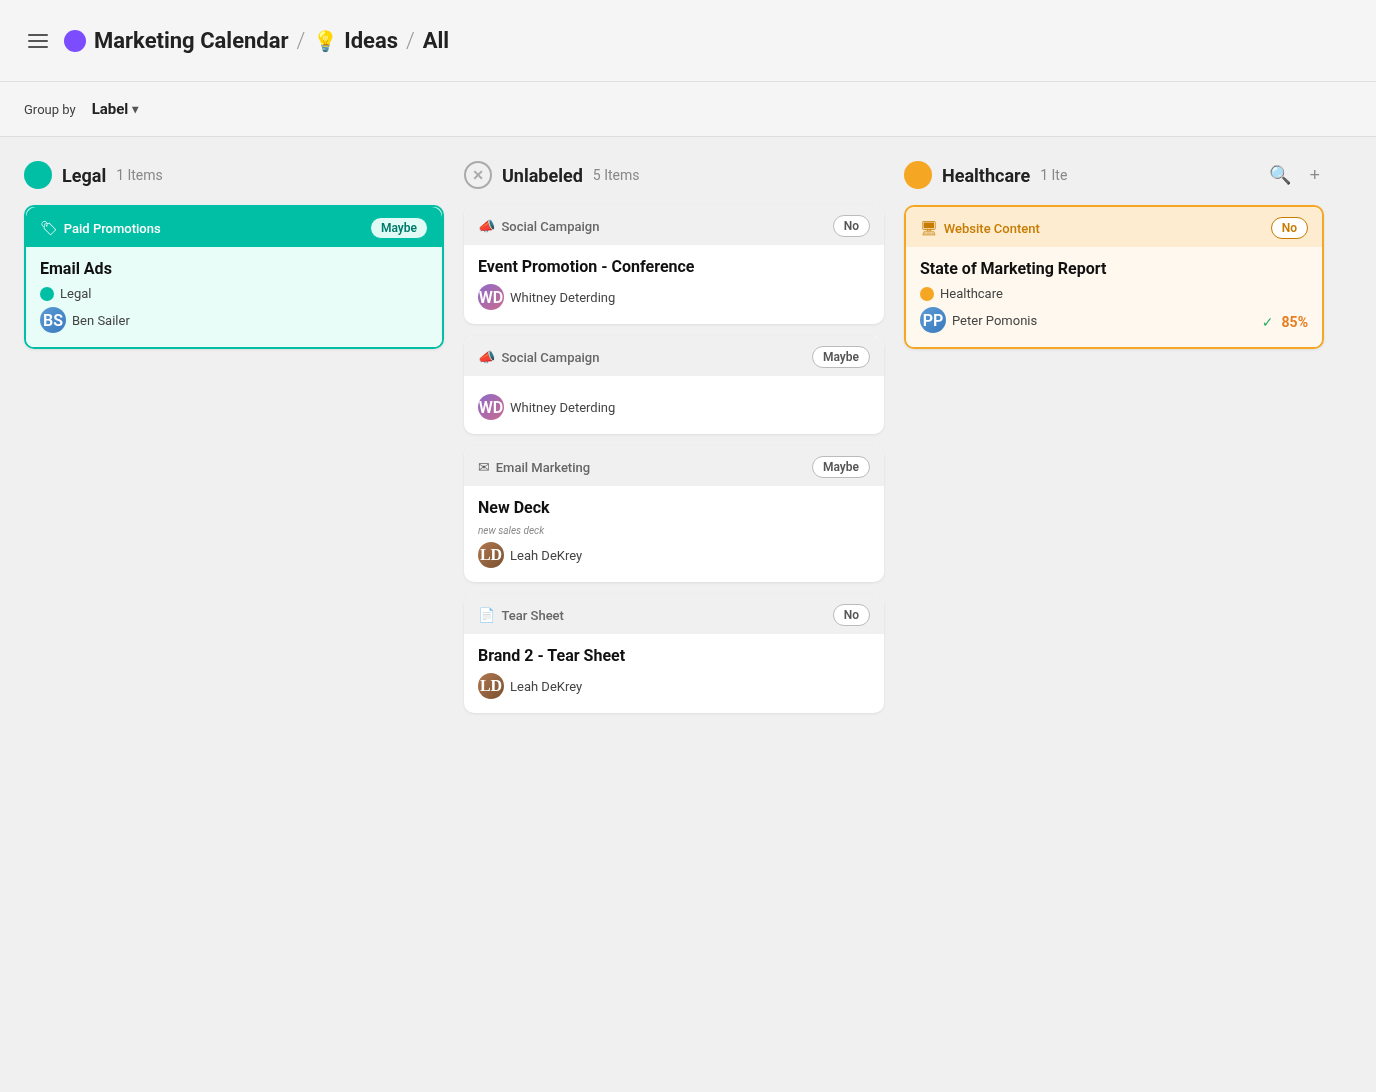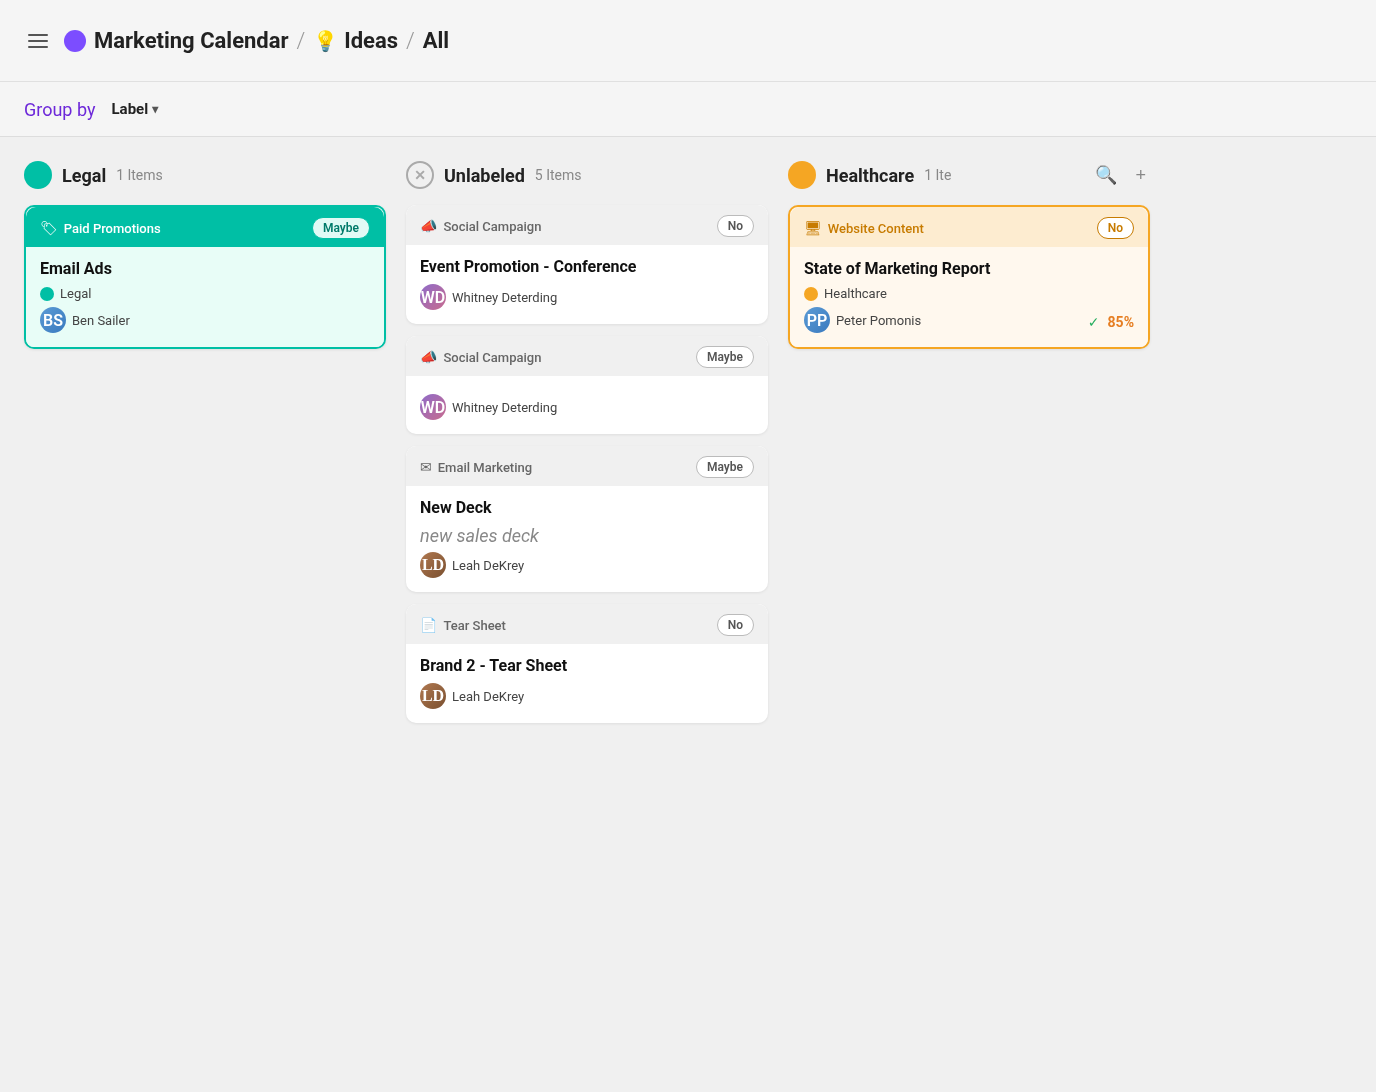--- a/index.html
+++ b/index.html
@@ -62,22 +62,22 @@
     }
     .toolbar {
       background: #f5f5f5;
       padding: 14px 24px;
       display: flex;
       align-items: center;
       gap: 8px;
       border-bottom: 1px solid #ddd;
     }
     .group-by-label {
-      color: #6d28d9;
-      font-size: 18px;
+      color: #404040;
+      font-size: 13px;
     }
     .group-by-select {
       display: flex;
       align-items: center;
       gap: 4px;
       font-size: 15px;
       font-weight: 700;
       color: #222;
       cursor: pointer;
       padding: 4px 8px;
@@ -86,21 +86,21 @@
     .chevron-icon { font-size: 12px; color: #555; }
 
     .board {
       padding: 24px;
       display: flex;
       gap: 20px;
       align-items: flex-start;
     }
 
     .column {
-      width: 362px;
+      width: 420px;
       flex-shrink: 0;
     }
 
     .column-header {
       display: flex;
       align-items: center;
       gap: 10px;
       margin-bottom: 16px;
     }
     .column-dot {
@@ -232,21 +232,21 @@
       color: #fff;
       font-weight: 600;
       flex-shrink: 0;
       overflow: hidden;
     }
     .assignee-name {
       font-size: 13px;
       color: #444;
     }
     .card-subtitle {
-      font-size: 18px;
+      font-size: 10px;
       color: #888;
       font-style: italic;
       margin-bottom: 6px;
     }
 
     
     .card-legal {
       border: 2px solid #00bfa5;
       background: #e0faf5;
     }

